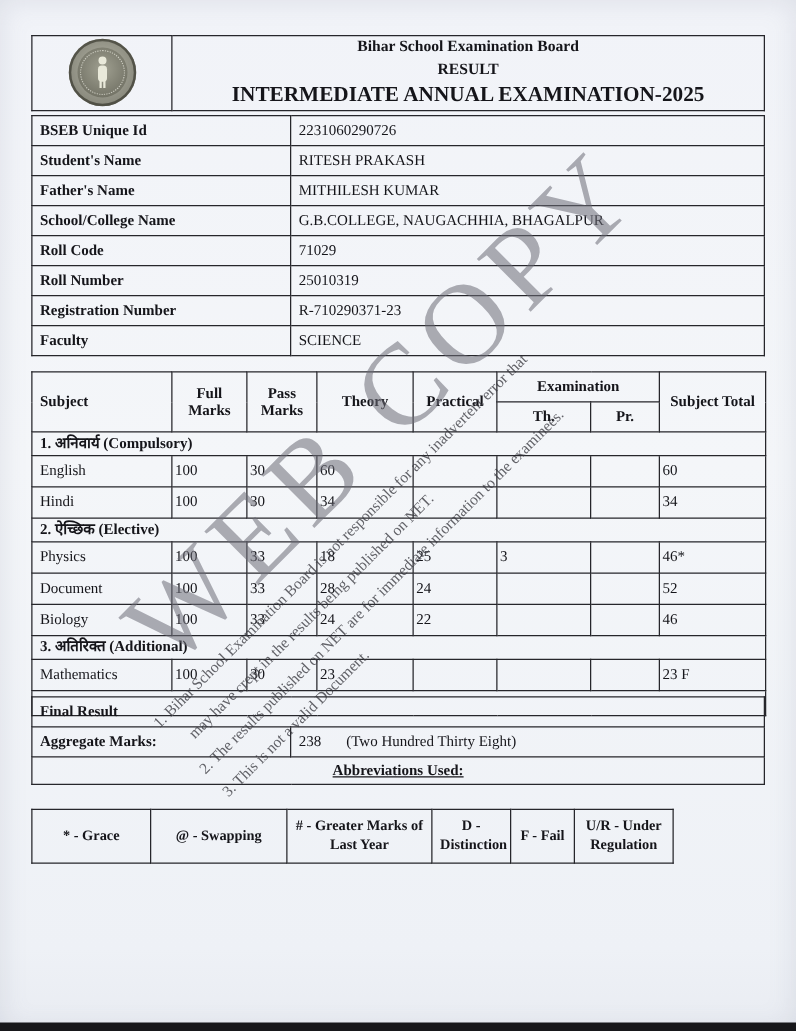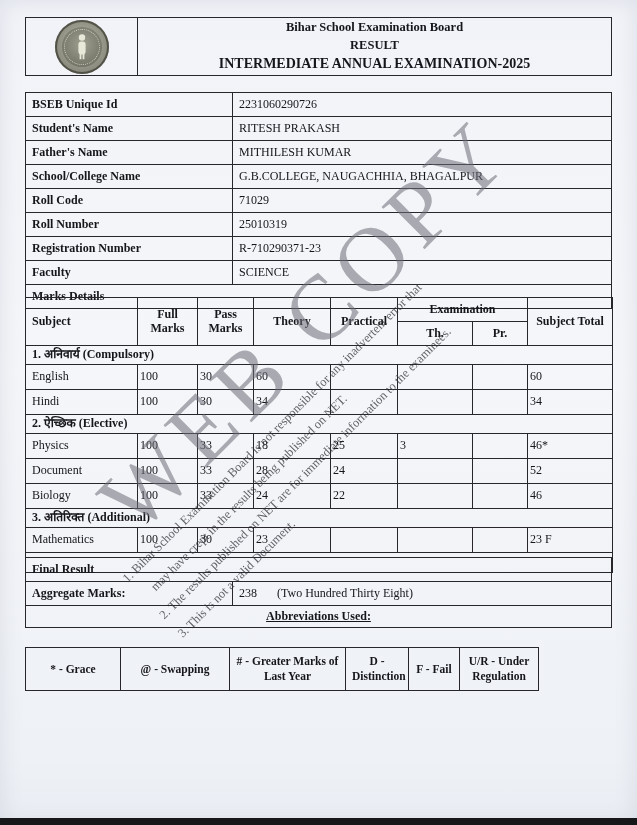--- a/index.html
+++ b/index.html
@@ -14,21 +14,21 @@
   td {
     border:1.5px solid #26262b; padding:0 6px; font-size:12px;
     vertical-align:middle; overflow:hidden; white-space:nowrap;
     height:23px; line-height:1.15;
   }
   .b { font-weight:bold; }
   .c { padding:0 2px; }
   
   .hd-title { text-align:center; white-space:normal; }
   .hd-title .l1,.hd-title .l2 { font-weight:bold; font-size:12.5px; line-height:1.4; }
-  .hd-title .l3 { font-weight:bold; font-size:14px; line-height:1.4; }
+  .hd-title .l3 { font-weight:bold; font-size:17px; line-height:1.4; }
   .logo-cell { text-align:center; }
   .seal {
     width:54px; height:54px; border-radius:50%; margin:0 auto; position:relative;
     background: radial-gradient(circle at 50% 45%, #a0a091 0%, #77776a 52%, #4d4d42 100%);
     box-shadow: inset 0 0 0 2px rgba(35,35,25,.55), inset 0 0 0 7px rgba(238,238,226,.25);
   }
   .seal-ring { position:absolute; inset:9px; border-radius:50%; border:1.5px dotted rgba(248,248,238,.65); }
   .seal-fig { position:absolute; left:50%; top:50%; transform:translate(-50%,-52%); }
   
   .sec td { height:18px; font-weight:bold; }
@@ -55,21 +55,21 @@
   }
   .notes div { white-space:nowrap; }
   .notes .cont { padding-left:14px; }
   .scan-edge { position:absolute; left:0; right:0; bottom:0; height:7px; background:#17171a; z-index:8; }
 </style>
 </head>
 <body>
 
 <div class="sheet">
 
-  <div class="blk" style="top:17px;">
+  <div class="blk" style="top:28px;">
     <table>
       <colgroup>
           <col style="width:112px">
           <col>
         </colgroup>
       <tbody>
           <tr>
         <td class="logo-cell" style="height:57px;">
           <div class="seal">
             <div class="seal-ring"></div>
@@ -123,23 +123,20 @@
             <td>25010319</td>
           </tr>
       <tr>
             <td class="b">Registration Number</td>
             <td>R-710290371-23</td>
           </tr>
       <tr>
             <td class="b">Faculty</td>
             <td>SCIENCE</td>
           </tr>
-      <tr>
-            <td class="b" colspan="2">Marks Details</td>
-          </tr>
     </tbody>
       </table>
   </div>
 
   <div class="blk" style="top:297px;">
     <table>
       <colgroup>
         <col style="width:112px">
           <col style="width:60px">
           <col style="width:56px">

